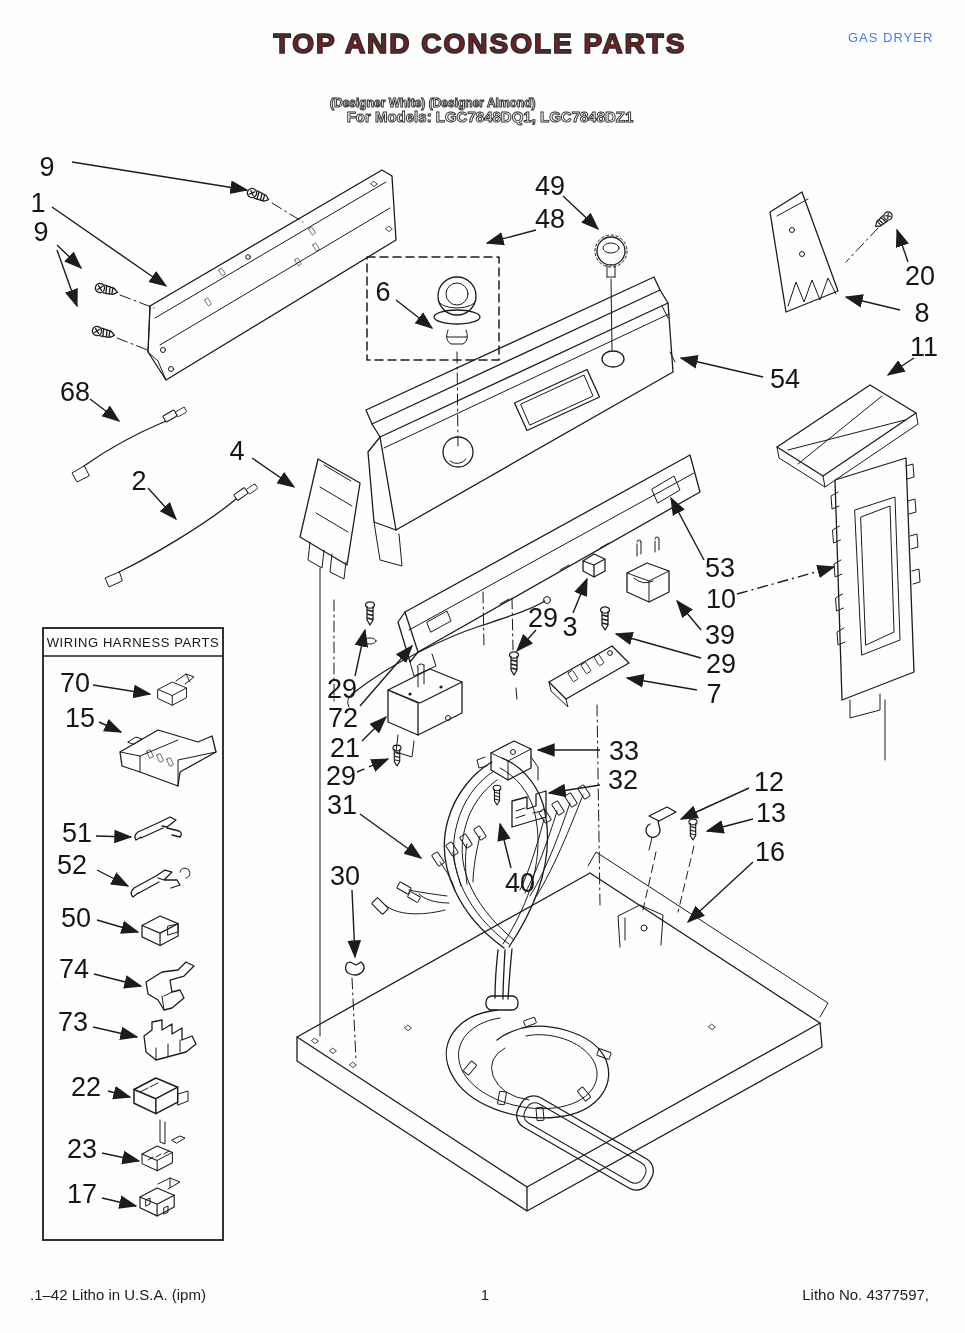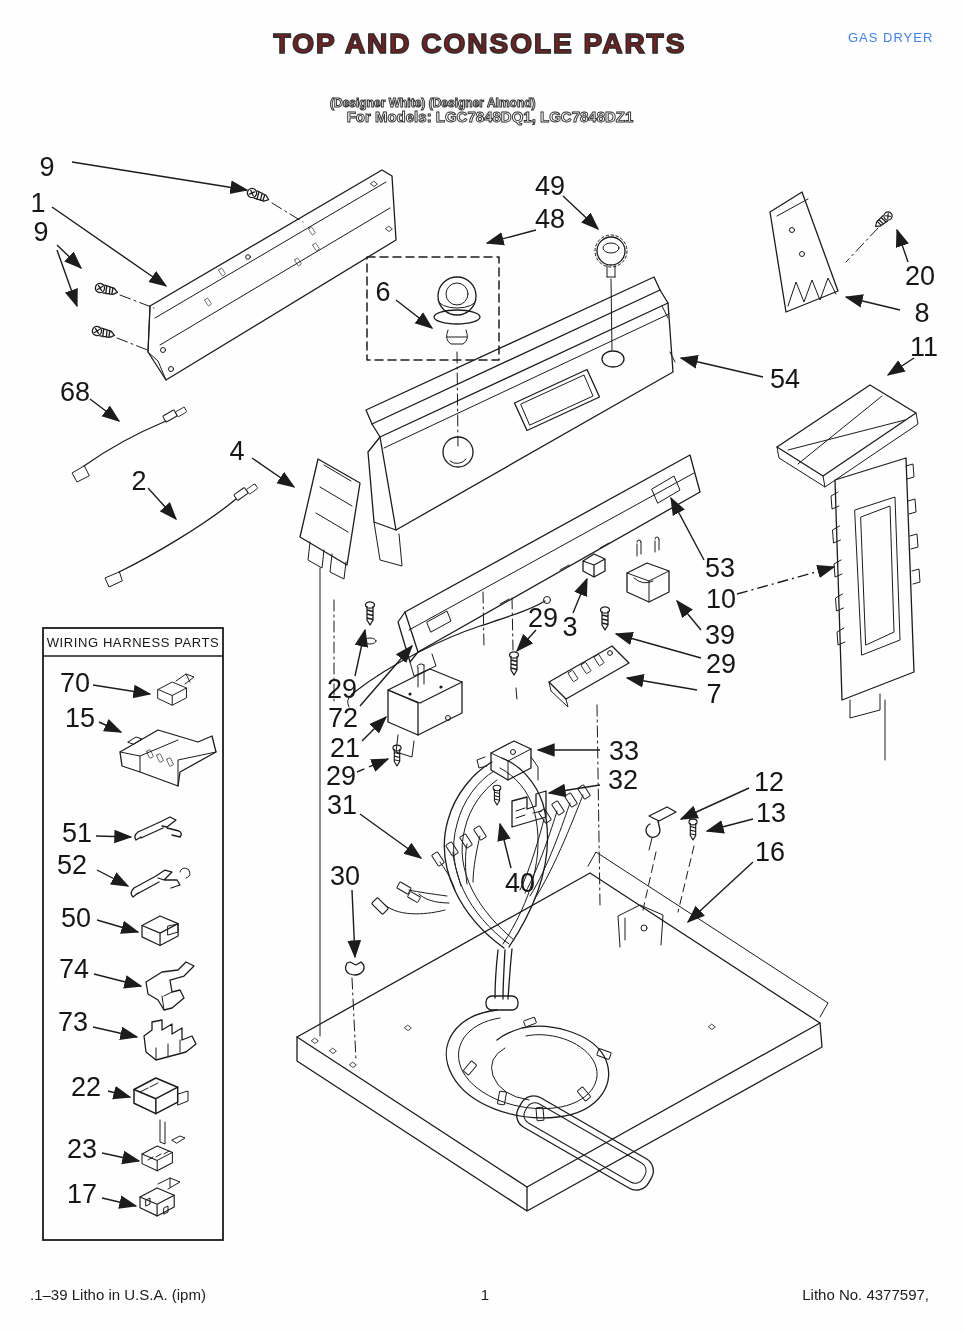--- a/index.html
+++ b/index.html
@@ -441,18 +441,18 @@
         <path class="ln thin" d="M148,1160 l5,-3 M156,1157 l5,-3 M164,1154 l5,-3 M172,1140 l8,-4 l5,2 l-8,5 z"></path>
       </g>
       <g>
         <use href="#conn" class="ln" transform="translate(140,1188) scale(0.9)"></use>
         <path class="ln thin" d="M158,1184 l12,-6 l10,4 l-12,7 M170,1178 l0,9 M146,1200 l4,-2 l0,6 l-4,2 z M164,1208 l4,-2 l0,6 l-4,2 z"></path>
       </g>
     </g>
   </svg>
 
   <div class="abs" id="footer">
-    <span class="fl">.1–39 Litho in U.S.A. (ipm)</span>
+    <span class="fl">.1–42 Litho in U.S.A. (ipm)</span>
     <span class="fc">1</span>
     <span class="fr">Litho No. 4377597,</span>
   </div>
 
 </div>
 
 </body></html>

